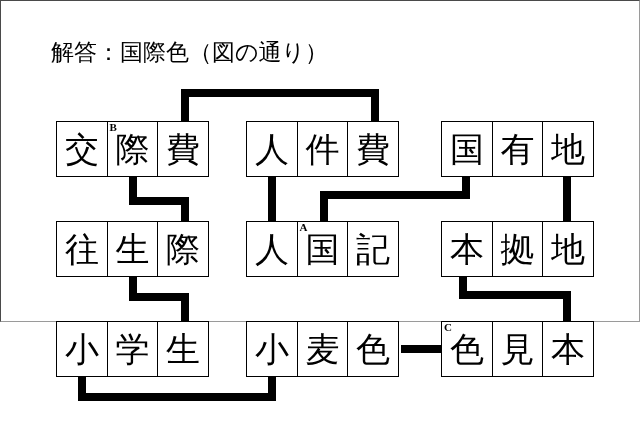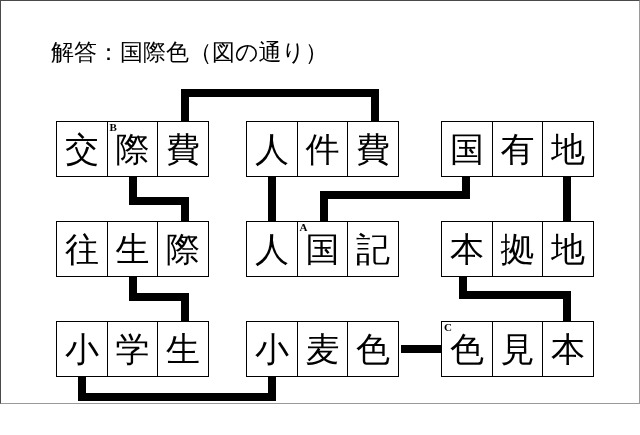--- a/index.html
+++ b/index.html
@@ -4,21 +4,21 @@
 <style>
   html,body{margin:0;padding:0;}
   body{
     width:640px;height:435px;
     background:#ffffff;
     font-family:"DejaVu Sans","Liberation Sans",sans-serif;
     overflow:hidden;
   }
   #page{
     position:relative;
-    width:640px;height:404px;
+    width:640px;height:322px;
     background:#ffffff;
     box-sizing:border-box;
     border:1px solid #4a4a4a;
     border-right-color:#9a9a9a;
     border-bottom-color:#9a9a9a;
   }
   #title{
     position:absolute;
     left:50px;top:36px;
     font-size:23px;

